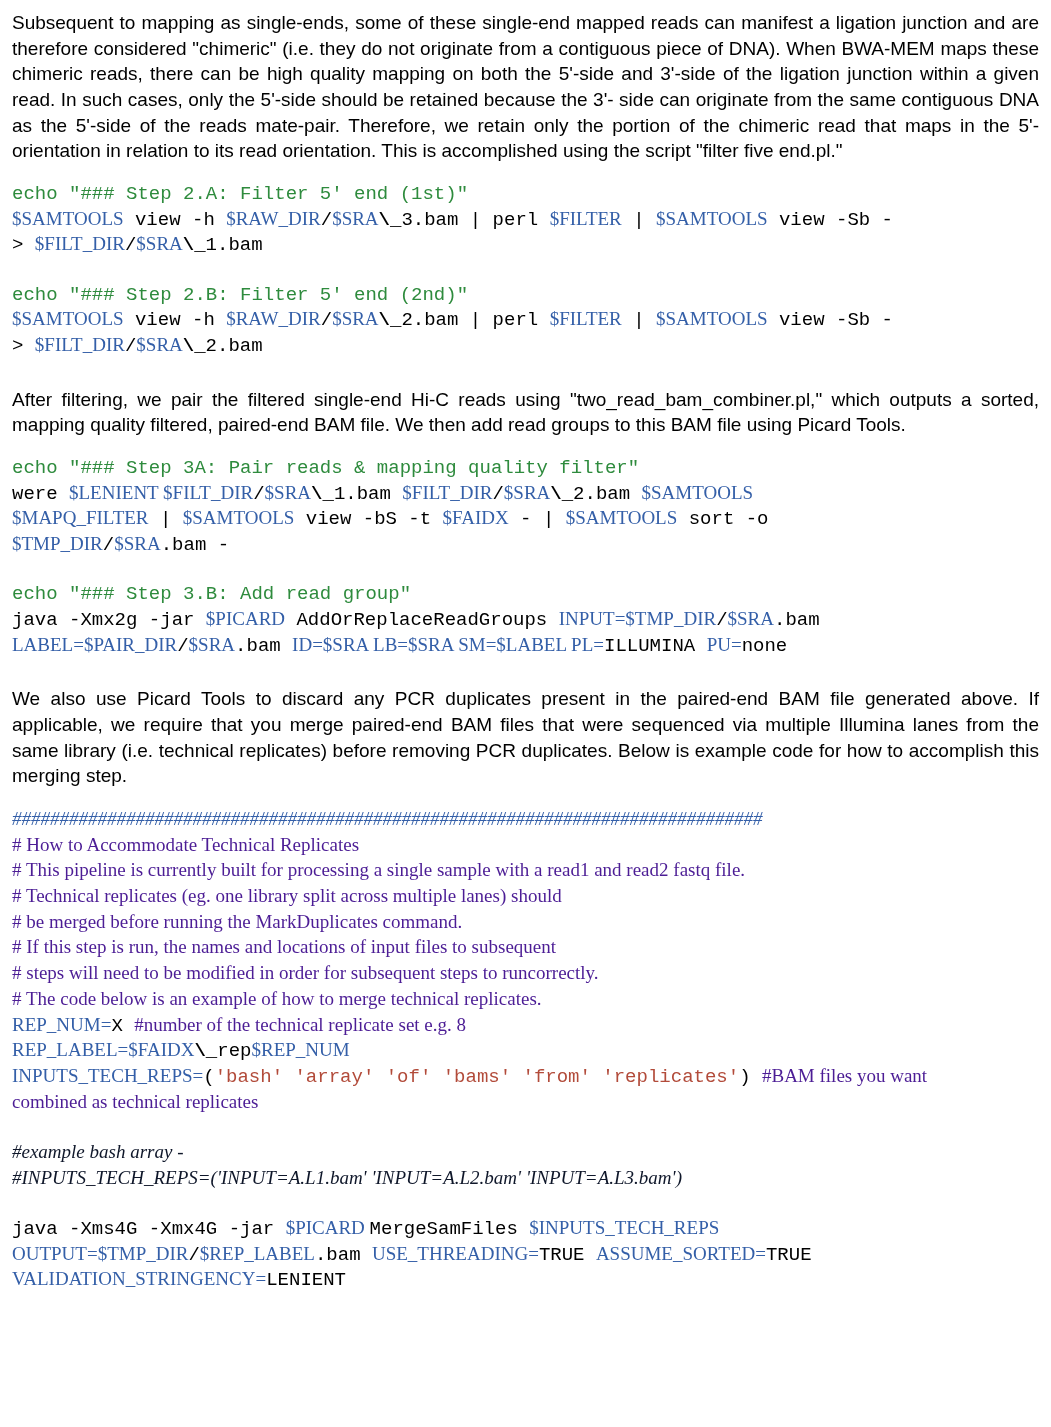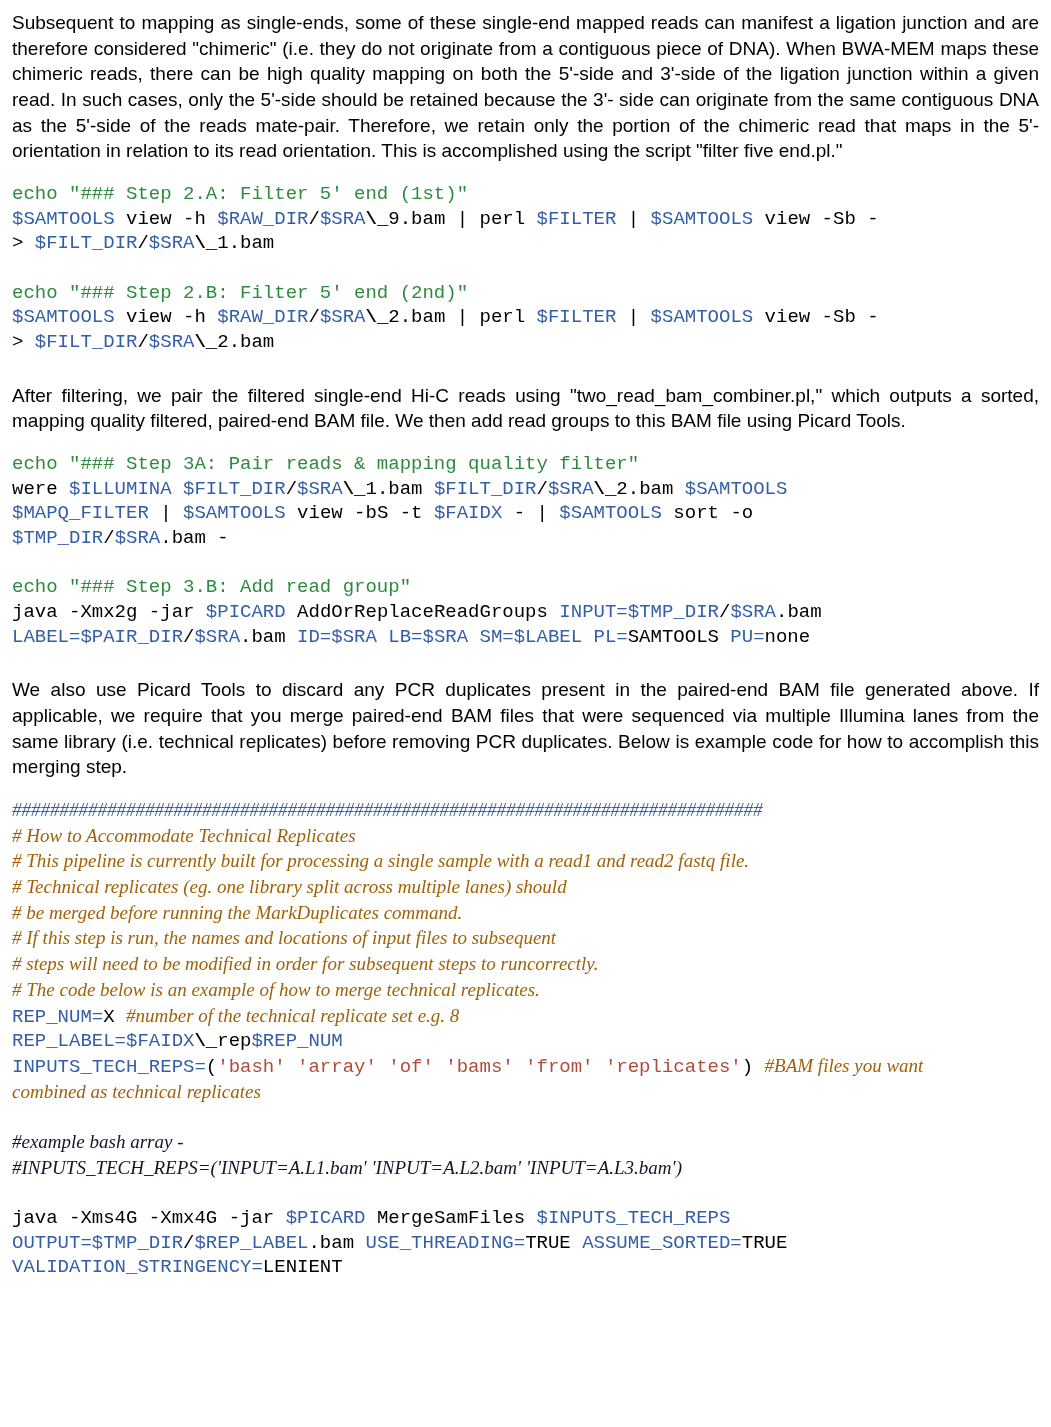--- a/index.html
+++ b/index.html
@@ -17,50 +17,50 @@
   }
   .code-block {
     font-family: "Courier New", Courier, monospace;
     font-size: 19px;
     line-height: 1.3;
     white-space: pre;
     margin: 6px 0 28px 0;
     color: #000;
   }
   .echo { color: #2e8b3d; }
-  .var { color: #345fa8; }
+  .var { color: #345fa8; font-family: Liberation Serif, serif; }
   .back { color: #000; font-weight: bold; }
-  .comment-italic { color: #a16207; font-style: italic; font-family: Georgia, "Times New Roman", serif; }
+  .comment-italic { color: #4c1d95; font-family: Georgia, "Times New Roman", serif; }
   .comment-italic-blue { color: #0f172a; font-style: italic; font-family: Georgia, "Times New Roman", serif; }
   .comment-hash { color: #345fa8; font-style: italic; font-family: Georgia, "Times New Roman", serif; }
   .str { color: #b24b3a; }
 </style>
 </head>
 <body>
 
 <p class="para">Subsequent to mapping as single-ends, some of these single-end mapped reads can manifest a ligation junction and are therefore considered "chimeric" (i.e. they do not originate from a contiguous piece of DNA). When BWA-MEM maps these chimeric reads, there can be high quality mapping on both the 5'-side and 3'-side of the ligation junction within a given read. In such cases, only the 5'-side should be retained because the 3'- side can originate from the same contiguous DNA as the 5'-side of the reads mate-pair. Therefore, we retain only the portion of the chimeric read that maps in the 5'-orientation in relation to its read orientation. This is accomplished using the script "filter five end.pl."</p>
 
 <div class="code-block"><span class="echo">echo "### Step 2.A: Filter 5' end (1st)"</span>
-<span class="var">$SAMTOOLS</span><span> view -h </span><span class="var">$RAW_DIR</span><span>/</span><span class="var">$SRA</span><span class="back">\_</span><span>9.bam | perl </span><span class="var">$FILTER</span><span> | </span><span class="var">$SAMTOOLS</span><span> view -Sb -</span>
+<span class="var">$SAMTOOLS</span><span> view -h </span><span class="var">$RAW_DIR</span><span>/</span><span class="var">$SRA</span><span class="back">\_</span><span>3.bam | perl </span><span class="var">$FILTER</span><span> | </span><span class="var">$SAMTOOLS</span><span> view -Sb -</span>
 <span>&gt; </span><span class="var">$FILT_DIR</span><span>/</span><span class="var">$SRA</span><span class="back">\_</span><span>1.bam</span>
 
 <span class="echo">echo "### Step 2.B: Filter 5' end (2nd)"</span>
 <span class="var">$SAMTOOLS</span><span> view -h </span><span class="var">$RAW_DIR</span><span>/</span><span class="var">$SRA</span><span class="back">\_</span><span>2.bam | perl </span><span class="var">$FILTER</span><span> | </span><span class="var">$SAMTOOLS</span><span> view -Sb -</span>
 <span>&gt; </span><span class="var">$FILT_DIR</span><span>/</span><span class="var">$SRA</span><span class="back">\_</span><span>2.bam</span></div>
 
 <p class="para">After filtering, we pair the filtered single-end Hi-C reads using  "two_read_bam_combiner.pl," which outputs a sorted, mapping quality filtered, paired-end BAM file. We then add read groups to this BAM file using Picard Tools.</p>
 
 <div class="code-block"><span class="echo">echo "### Step 3A: Pair reads &amp; mapping quality filter"</span>
-<span>were </span><span class="var">$ILLUMINA $FILT_DIR</span><span>/</span><span class="var">$SRA</span><span class="back">\_</span><span>1.bam </span><span class="var">$FILT_DIR</span><span>/</span><span class="var">$SRA</span><span class="back">\_</span><span>2.bam </span><span class="var">$SAMTOOLS</span>
+<span>were </span><span class="var">$LENIENT $FILT_DIR</span><span>/</span><span class="var">$SRA</span><span class="back">\_</span><span>1.bam </span><span class="var">$FILT_DIR</span><span>/</span><span class="var">$SRA</span><span class="back">\_</span><span>2.bam </span><span class="var">$SAMTOOLS</span>
 <span class="var">$MAPQ_FILTER</span><span> | </span><span class="var">$SAMTOOLS</span><span> view -bS -t </span><span class="var">$FAIDX</span><span> - | </span><span class="var">$SAMTOOLS</span><span> sort -o</span>
 <span class="var">$TMP_DIR</span><span>/</span><span class="var">$SRA</span><span>.bam -</span>
 
 <span class="echo">echo "### Step 3.B: Add read group"</span>
 <span>java -Xmx2g -jar </span><span class="var">$PICARD</span><span> AddOrReplaceReadGroups </span><span class="var">INPUT=$TMP_DIR</span><span>/</span><span class="var">$SRA</span><span>.bam</span>
-<span class="var">LABEL=$PAIR_DIR</span><span>/</span><span class="var">$SRA</span><span>.bam </span><span class="var">ID=$SRA LB=$SRA SM=$LABEL PL=</span><span>SAMTOOLS </span><span class="var">PU=</span><span>none</span></div>
+<span class="var">LABEL=$PAIR_DIR</span><span>/</span><span class="var">$SRA</span><span>.bam </span><span class="var">ID=$SRA LB=$SRA SM=$LABEL PL=</span><span>ILLUMINA </span><span class="var">PU=</span><span>none</span></div>
 
 <p class="para">We also use Picard Tools to discard any PCR duplicates present in the paired-end BAM file generated above. If applicable, we require that you merge paired-end BAM files that were sequenced via multiple Illumina lanes from the same library (i.e. technical replicates) before removing PCR duplicates. Below is example code for how to accomplish this merging step.</p>
 
 <div class="code-block"><span class="comment-hash">###############################################################################</span>
 <span class="comment-italic"># How to Accommodate Technical Replicates</span>
 <span class="comment-italic"># This pipeline is currently built for processing a single sample with a read1 and read2 fastq file.</span>
 <span class="comment-italic"># Technical replicates (eg. one library split across multiple lanes) should</span>
 <span class="comment-italic"># be merged before running the MarkDuplicates command.</span>
 <span class="comment-italic"># If this step is run, the names and locations of input files to subsequent</span>
 <span class="comment-italic"># steps will need to be modified in order for subsequent steps to runcorrectly.</span>

